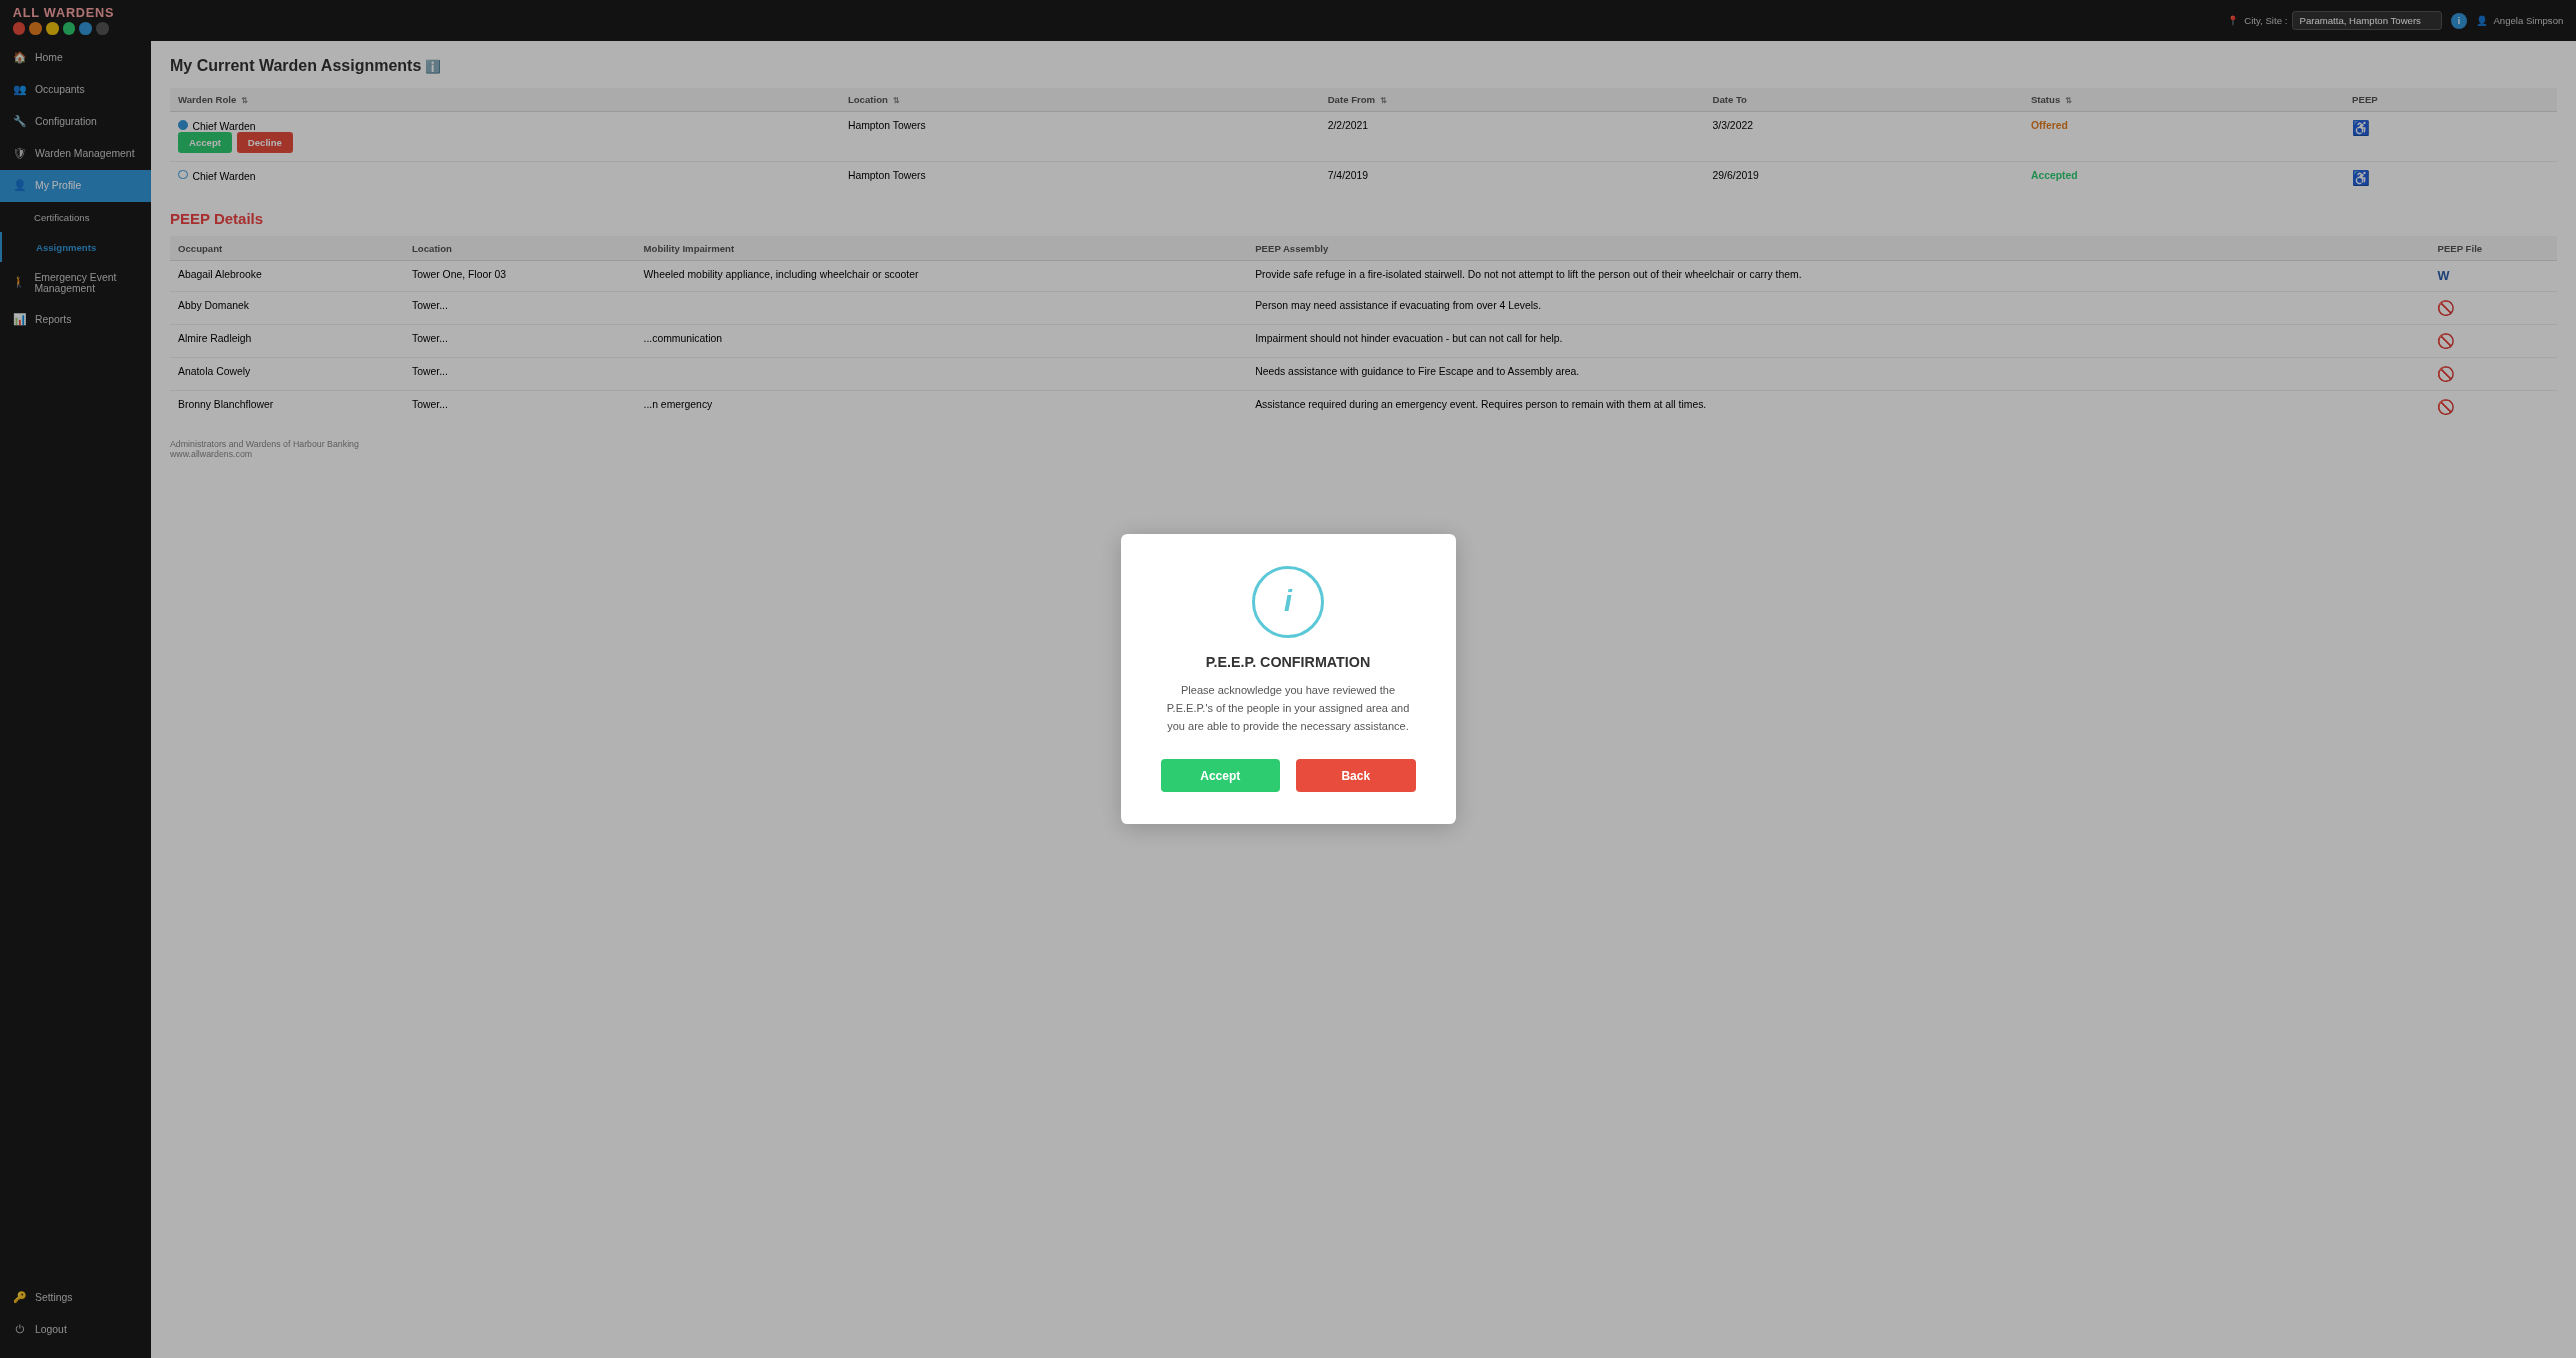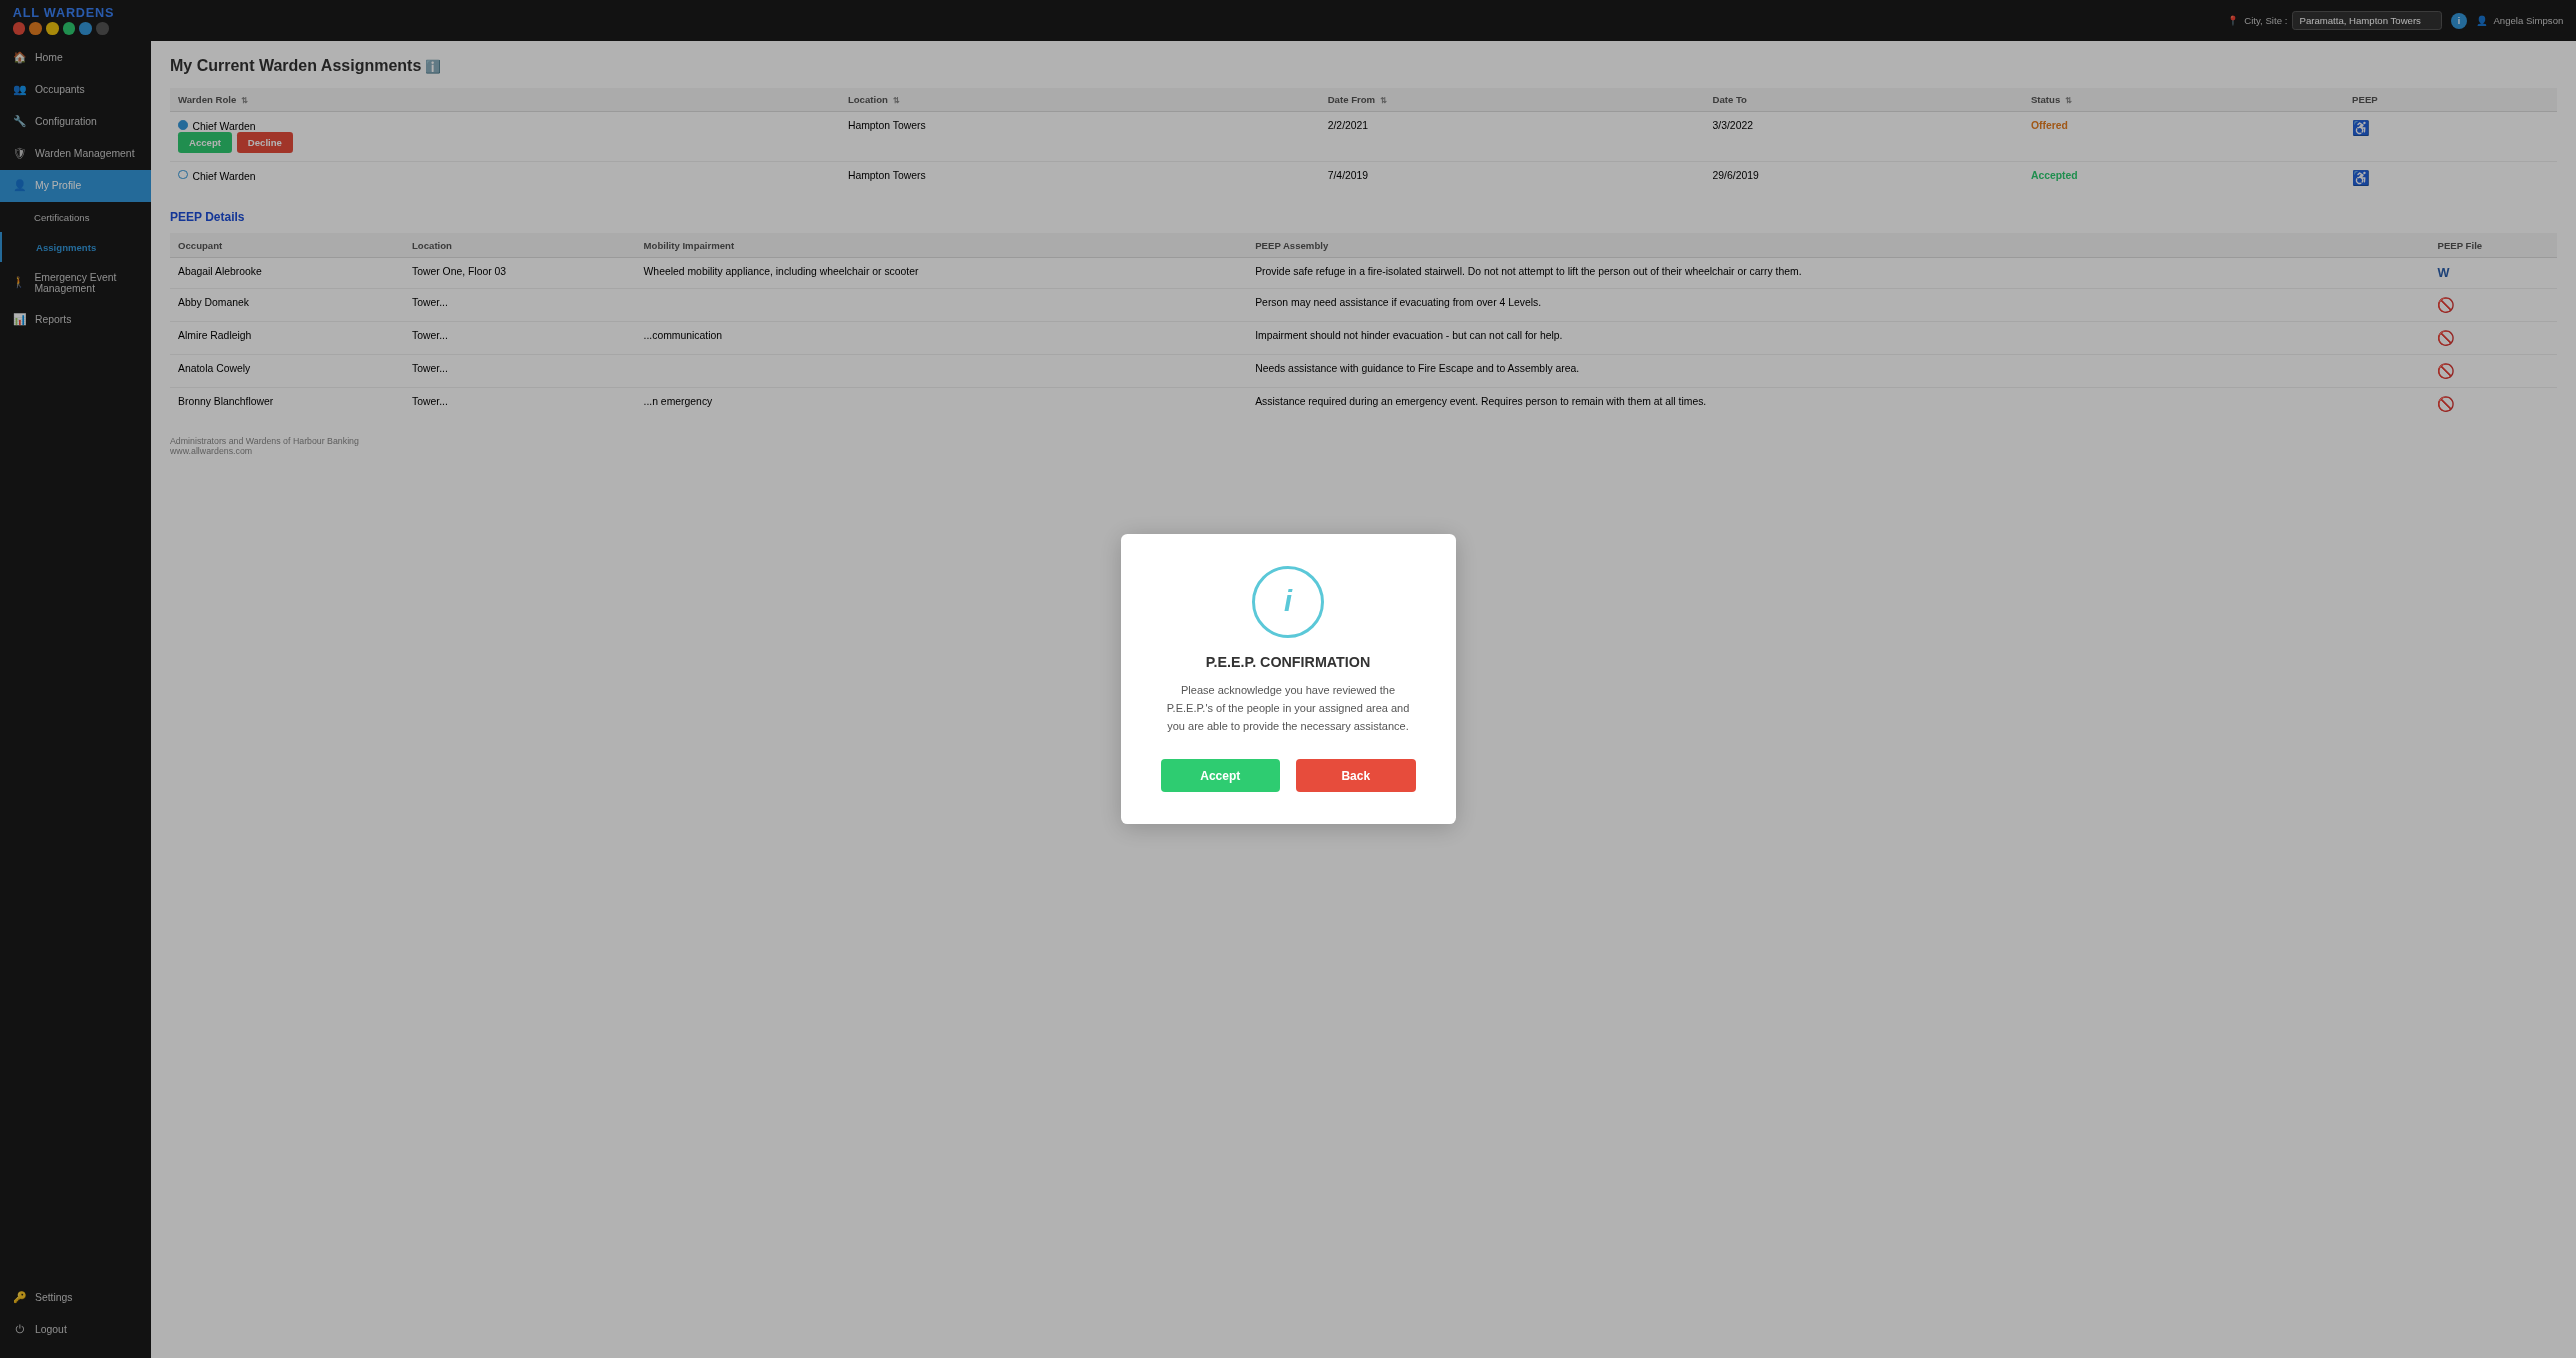--- a/index.html
+++ b/index.html
@@ -10,21 +10,21 @@
       background: #1a1a1a;
       color: white;
       display: flex;
       align-items: center;
       justify-content: space-between;
       padding: 0 12.7px;
       height: 41px;
       flex-shrink: 0;
     }
     .logo-area { display: flex; flex-direction: column; align-items: flex-start; }
-    .logo-text { font-size: 12.7px; font-weight: bold; color: #3b82f6; letter-spacing: 0.8px; }
+    .logo-text { font-size: 12.7px; font-weight: bold; color: #fca5a5; letter-spacing: 0.8px; }
     .logo-dots { display: flex; gap: 4px; margin-top: 2.4px; }
     .dot { width: 12.7px; height: 12.7px; border-radius: 50%; }
     .dot-red { background: #e74c3c; }
     .dot-orange { background: #e67e22; }
     .dot-yellow { background: #f1c40f; }
     .dot-green { background: #2ecc71; }
     .dot-blue { background: #3498db; }
     .dot-dark { background: #555; }
 
     .header-right { display: flex; align-items: center; gap: 9.6px; }
@@ -105,21 +105,21 @@
 
     .btn-accept { background: #2ecc71; color: white; border: none; padding: 4.8px 11px; border-radius: 3.2px; cursor: pointer; font-size: 9.6px; font-weight: bold; margin-right: 4.8px; }
     .btn-decline { background: #e74c3c; color: white; border: none; padding: 4.8px 11px; border-radius: 3.2px; cursor: pointer; font-size: 9.6px; font-weight: bold; }
 
     .radio-dot { width: 9.6px; height: 9.6px; border-radius: 50%; border: 1.6px solid #3498db; display: inline-block; margin-right: 4.8px; }
     .radio-dot.filled { background: #3498db; }
 
     .peep-icon { color: #3498db; font-size: 14.3px; }
     .peep-icon-disabled { color: #999; font-size: 14.3px; }
 
-    .section-title { font-size: 12px; font-weight: bold; color: #1d4ed8; margin: 16px 0 9.6px; }
+    .section-title { font-size: 15px; font-weight: bold; color: #ef4444; margin: 16px 0 9.6px; }
 
     
     .peep-table th { font-weight: 600; }
 
     .footer-text { color: #888; font-size: 8.8px; margin-top: 16px; }
 
     
     .modal-overlay {
       position: fixed;
       top: 0; left: 0; right: 0; bottom: 0;

